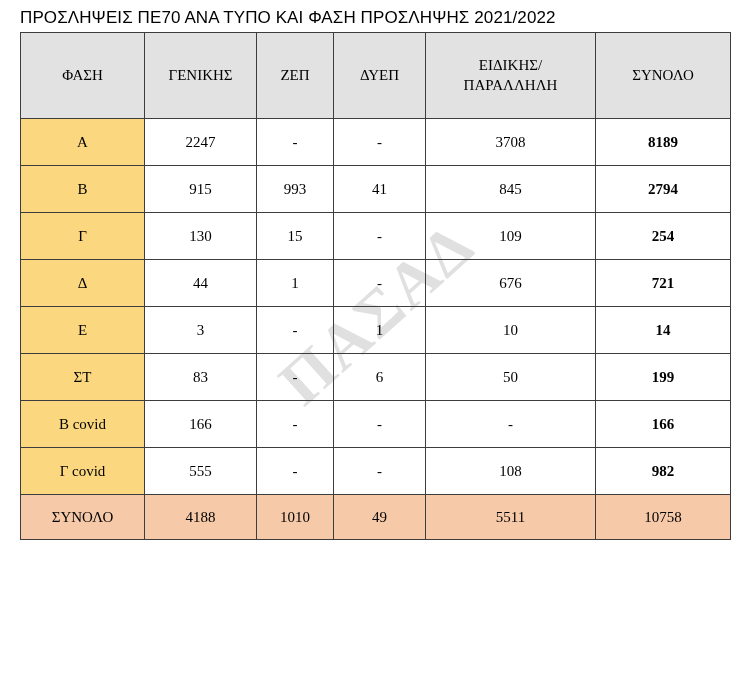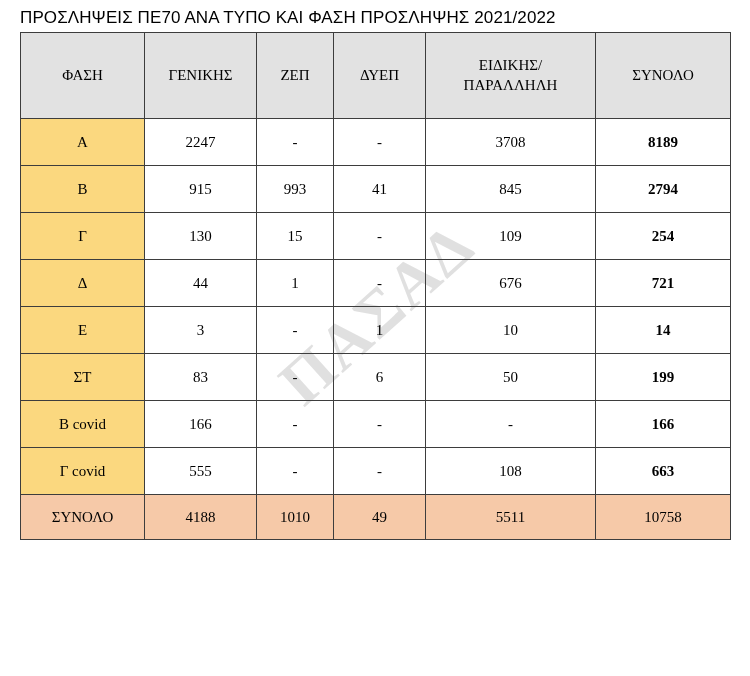--- a/index.html
+++ b/index.html
@@ -197,21 +197,21 @@
         <td>-</td>
         <td>-</td>
         <td class="total-cell">166</td>
       </tr>
       <tr class="data-row">
         <td class="phase-cell">Γ covid</td>
         <td>555</td>
         <td>-</td>
         <td>-</td>
         <td>108</td>
-        <td class="total-cell">663</td>
+        <td class="total-cell">982</td>
       </tr>
       <tr class="sum-row">
         <td class="phase-cell">ΣΥΝΟΛΟ</td>
         <td>4188</td>
         <td>1010</td>
         <td>49</td>
         <td>5511</td>
         <td>10758</td>
       </tr>
     </tbody>

